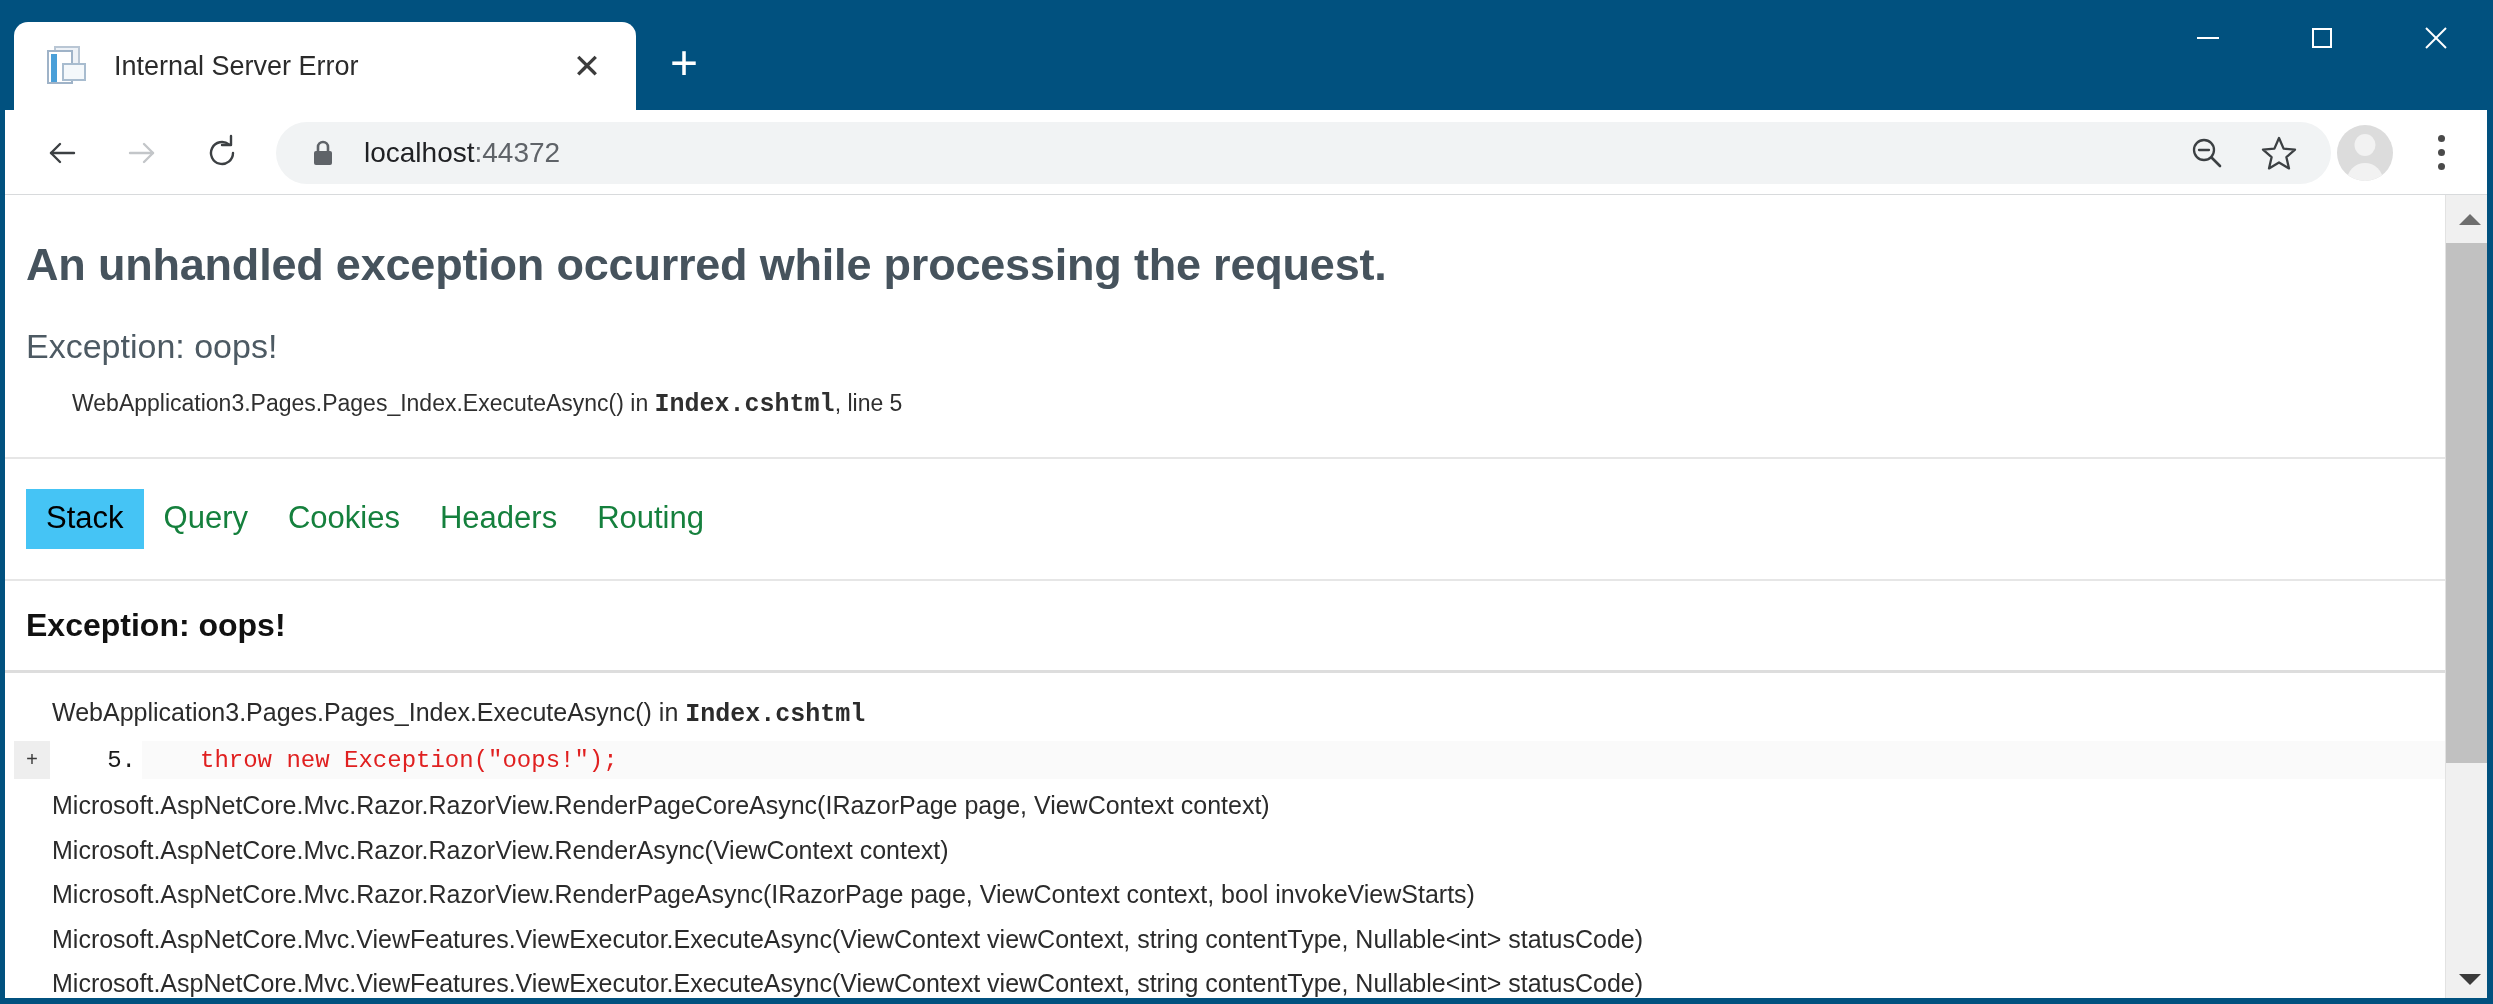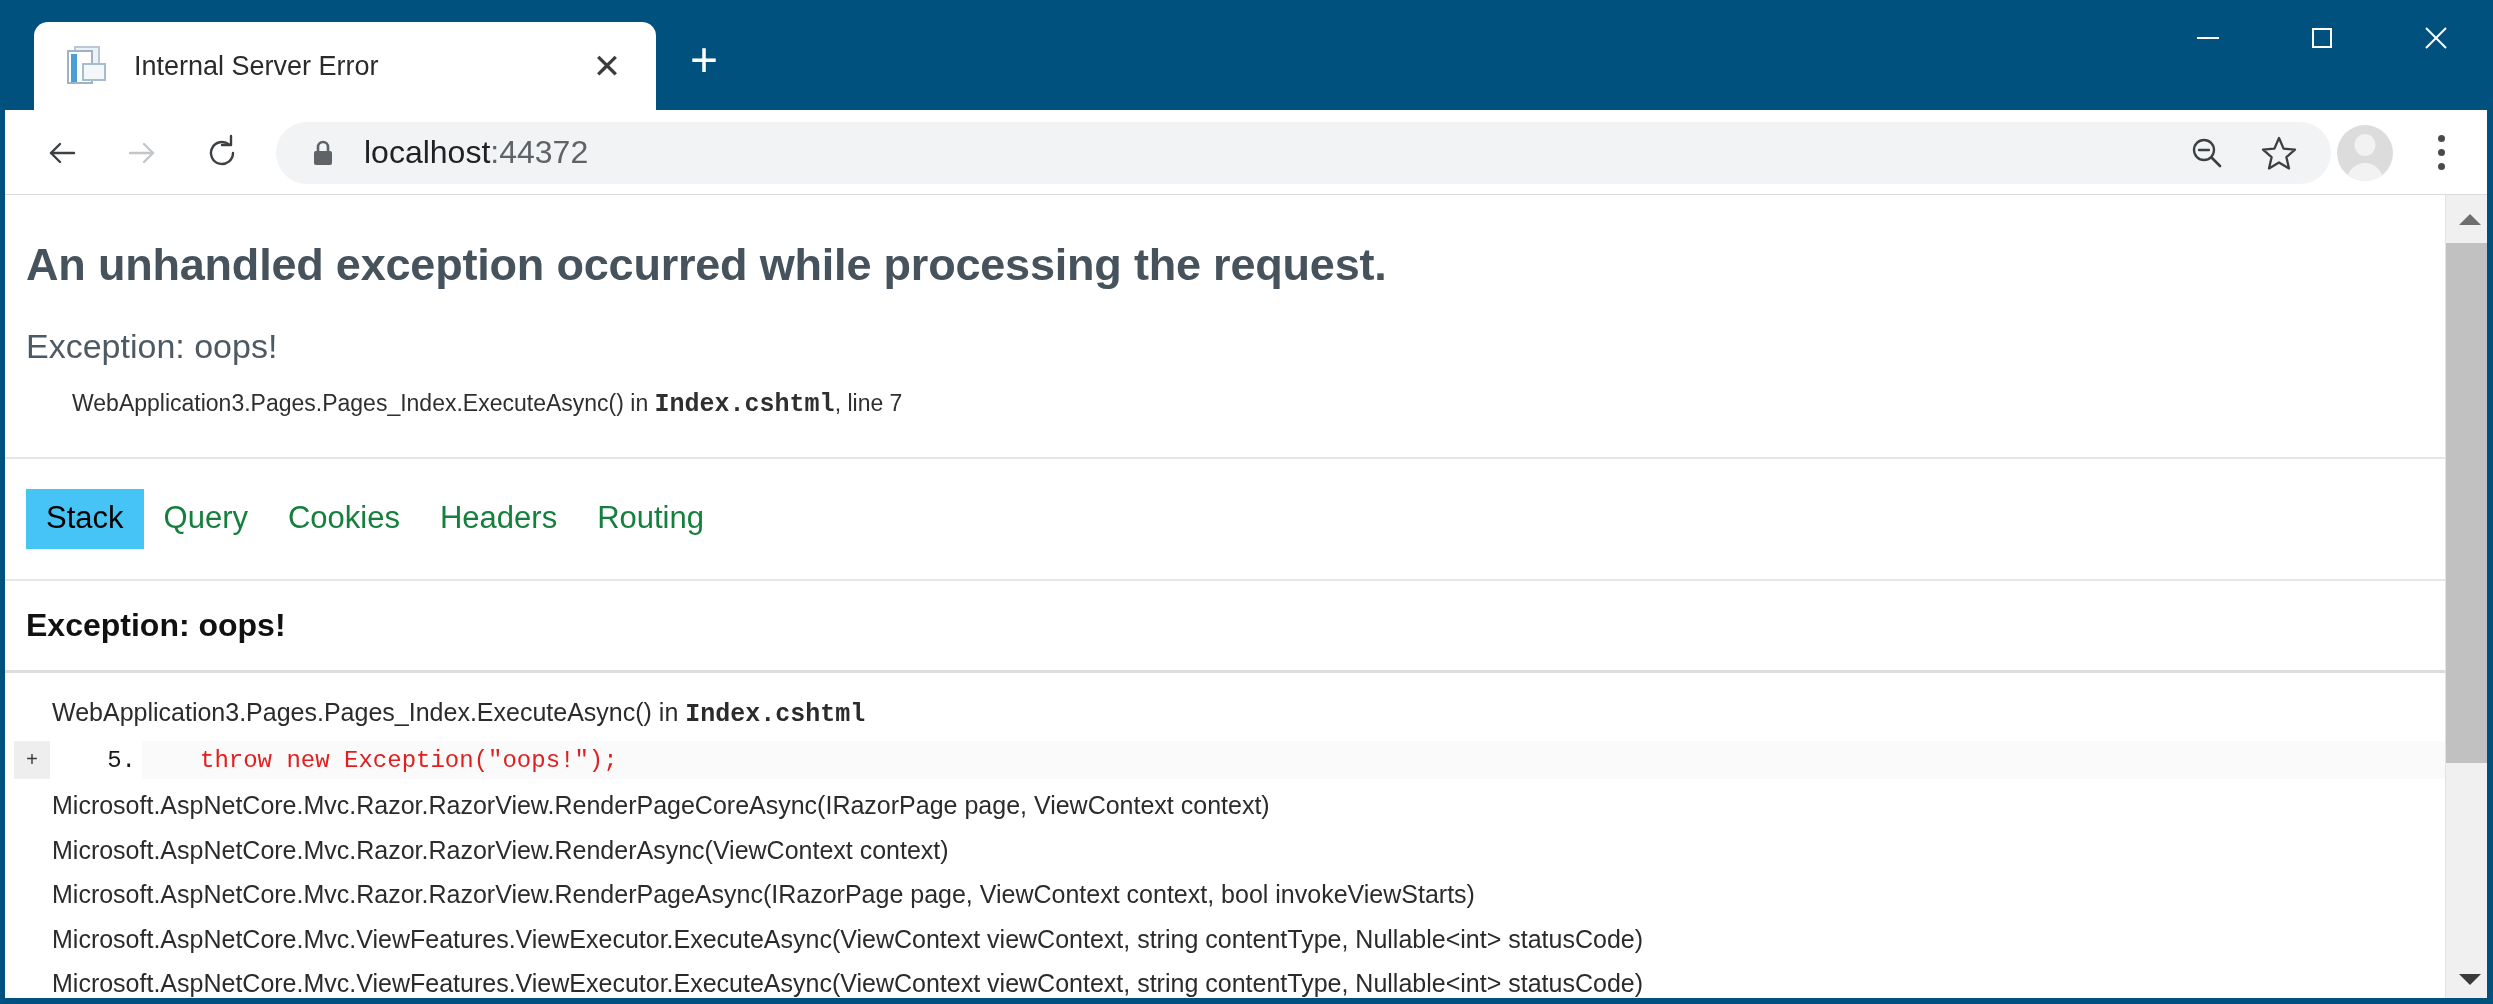--- a/index.html
+++ b/index.html
@@ -19,22 +19,22 @@
 
   
   #titlebar {
     height: 110px;
     position: relative;
     flex: 0 0 110px;
     background: #01517f;
   }
 
   #tab-strip {
-    position: absolute; left: 34px; top: 22px;
-    display: flex; align-items: flex-start;
+    position: absolute; left: 14px; top: 22px;
+    display: flex; align-items: center;
   }
 
   .browser-tab {
     position: relative;
     width: 622px; height: 88px;
     background: #ffffff;
     border-radius: 14px 14px 0 0;
     display: flex; align-items: center;
     padding: 0 22px 0 32px;
   }
@@ -137,21 +137,21 @@
     padding: 0 0 0 30px;
     margin-right: 0;
     min-width: 0;
   }
   .lock-icon {
     width: 34px; flex: 0 0 34px;
     display: flex; align-items: center; justify-content: center;
     margin-right: 24px;
   }
   #url-text {
-    font-size: 32px;
+    font-size: 28px;
     color: #202124;
     white-space: nowrap;
     overflow: hidden;
     flex: 1;
   }
   #url-text .url-port { color: #5f6368; }
 
   .omni-action {
     width: 72px; height: 62px;
     flex: 0 0 72px;
@@ -451,21 +451,21 @@
     </div>
   </div>
 
   <div id="viewport">
 
     <div id="page">
 
       <div class="pad">
         <h1 id="err-title">An unhandled exception occurred while processing the request.</h1>
         <h2 id="err-subtitle">Exception: oops!</h2>
-        <div id="err-location"><span>WebApplication3.Pages.Pages_Index.ExecuteAsync() in </span><span class="mono-b">Index.cshtml</span><span>, line 7</span></div>
+        <div id="err-location"><span>WebApplication3.Pages.Pages_Index.ExecuteAsync() in </span><span class="mono-b">Index.cshtml</span><span>, line 5</span></div>
       </div>
 
       <hr class="rule">
 
       <div class="pad">
         <div id="tabs">
           <div class="ptab active">Stack</div>
           <div class="ptab">Query</div>
           <div class="ptab">Cookies</div>
           <div class="ptab">Headers</div>

